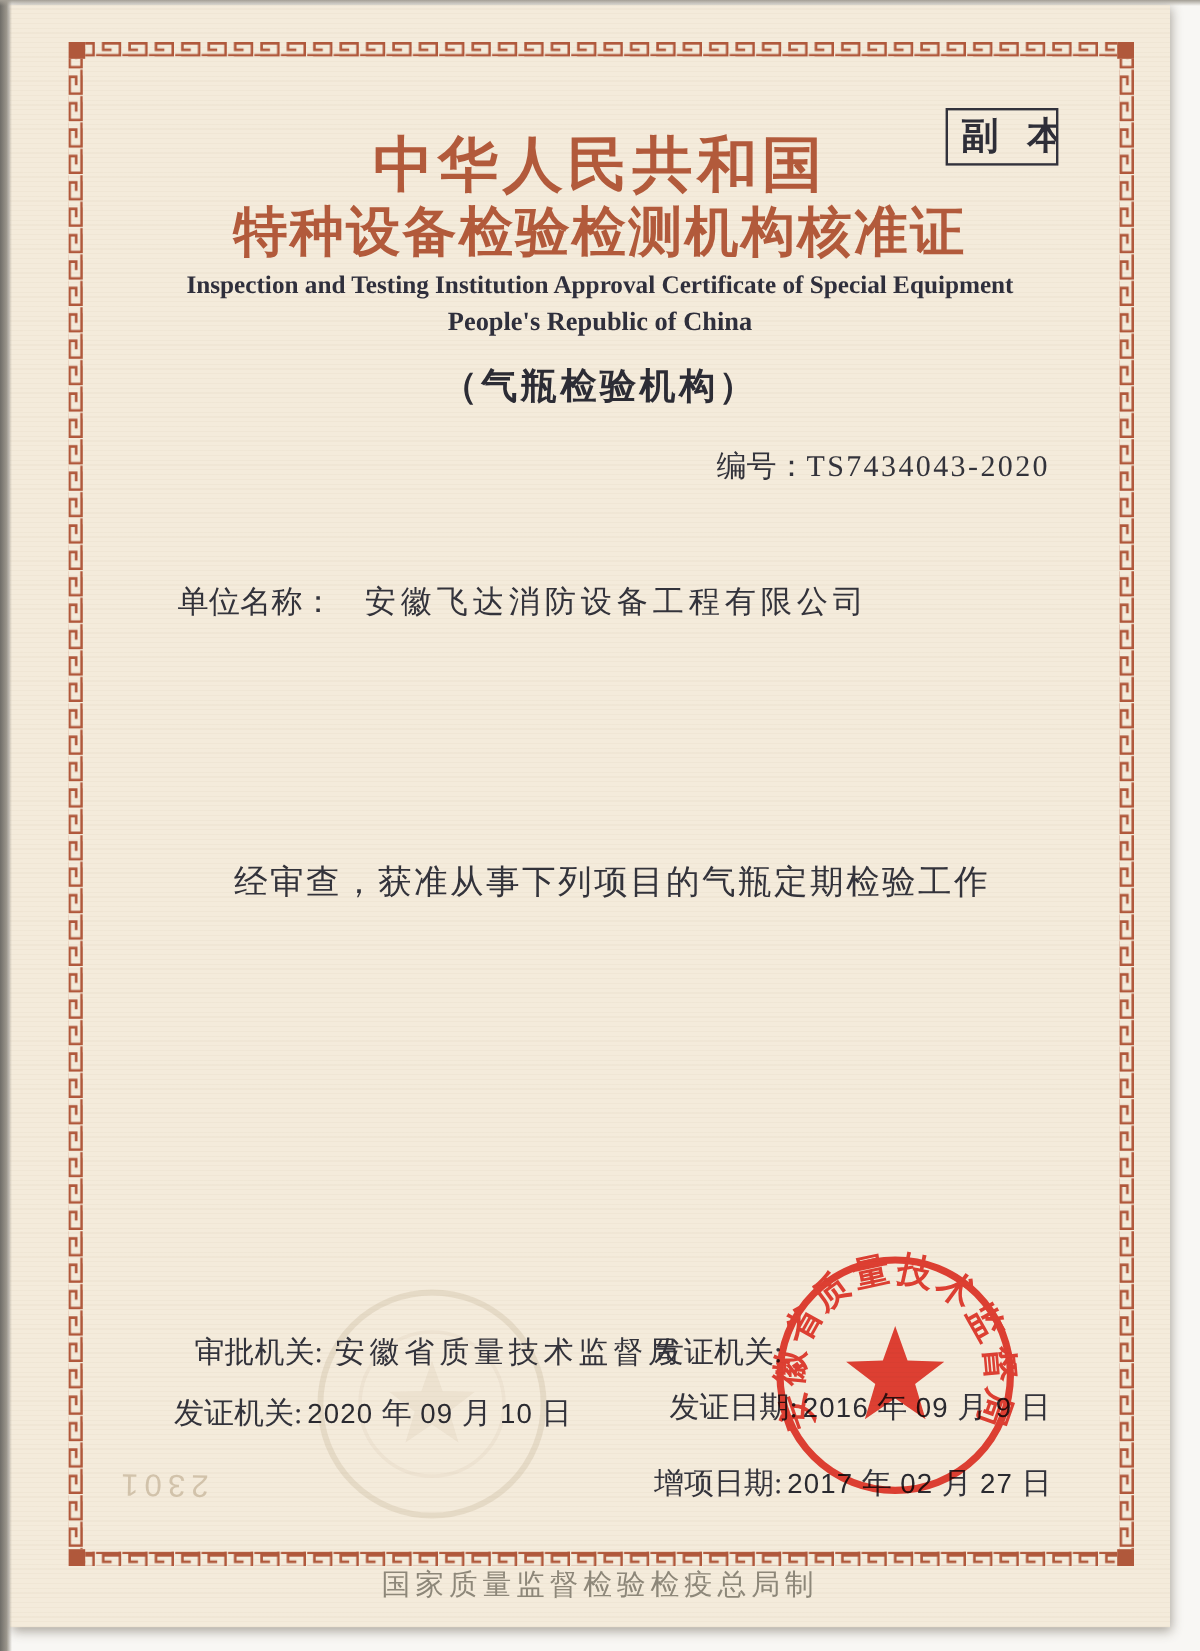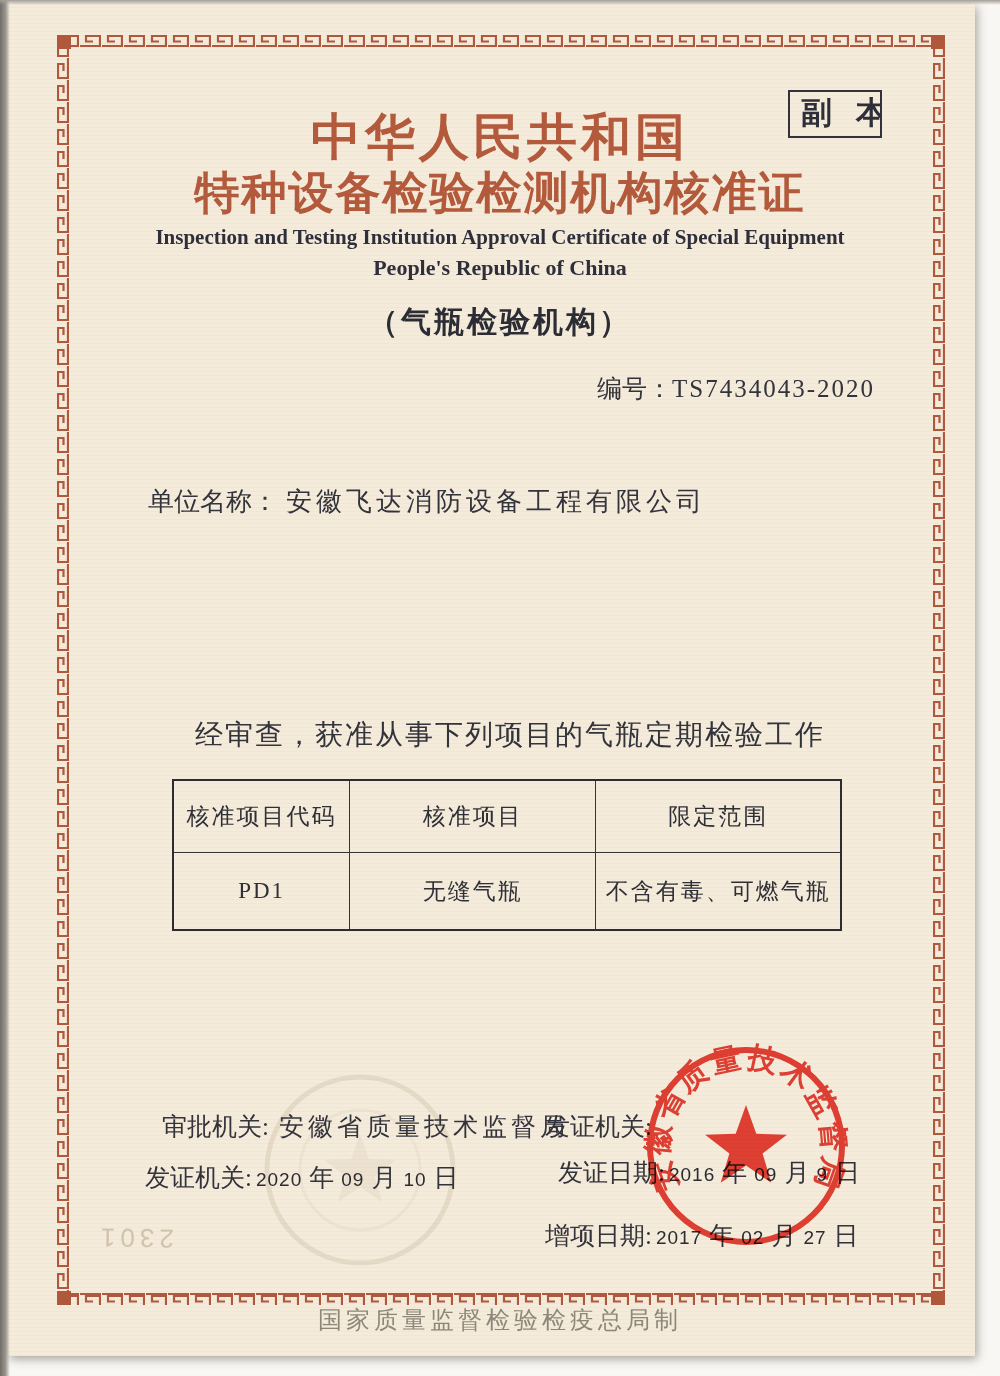--- a/index.html
+++ b/index.html
@@ -24,33 +24,33 @@
          font-family:"Liberation Sans",sans-serif;padding-right:14px;}
   .t-cn2{top:163px;font-size:45px;font-weight:bold;letter-spacing:2px;color:#b25a3b;
          font-family:"Liberation Sans",sans-serif;padding-right:14px;}
   .t-en1{top:225px;font-size:21px;font-weight:bold;color:#2f2f3c;padding-right:14px;}
   .t-en2{top:255px;font-size:22px;font-weight:bold;color:#2f2f3c;padding-right:14px;}
   .subtt{top:302px;font-size:30px;font-weight:bold;letter-spacing:3px;color:#2c2c35;
          font-family:"Liberation Sans",sans-serif;padding-right:14px;}
   .no-line{left:597px;top:372px;font-size:25px;text-align:right;}
   .no-line .num{letter-spacing:2px;}
   .fld{left:148px;font-size:26px;white-space:nowrap;}
-  .fld .val{letter-spacing:4px;margin-left:8px;}
+  .fld .val{letter-spacing:4px;margin-left:26px;}
   .stmt{left:195px;top:716px;font-size:28px;letter-spacing:2px;}
   table.apv{position:absolute;left:172px;top:779px;width:670px;border-collapse:collapse;
         font-size:23px;color:#2f2f36;}
   table.apv td{border:1.6px solid #34343a;text-align:center;letter-spacing:2px;}
   table.apv{border:2.5px solid #2c2c32;}
   table.apv tr.hd td{height:69px;}
   table.apv tr.bd td{height:74px;}
   .c1{width:176px;}.c2{width:248px;}.c3{width:246px;}
   .lblline{font-size:25px;white-space:nowrap;}
   .lblline .val{letter-spacing:4px;margin-left:10px;}
   .dateline{font-size:25px;white-space:nowrap;}
-  .dateline .num{font-family:"Liberation Sans",sans-serif;font-size:19px;color:#2a2a30;
+  .dateline .num{font-family:"Liberation Sans",sans-serif;font-size:23px;color:#2a2a30;
         letter-spacing:1px;margin:0 4px;}
   .dateline .unit{margin:0 3px;}
   .seal{left:631px;top:1031px;mix-blend-mode:multiply;opacity:.93;}
   .embossed{left:248px;top:1058px;opacity:.8;}
   .emb-digits{left:96px;top:1222px;font-family:"Liberation Sans",sans-serif;font-size:26px;
         letter-spacing:5px;color:rgba(168,146,112,.45);transform:rotate(181deg);}
   .footer{top:1304px;font-size:24px;letter-spacing:4px;color:#8d8779;padding-right:26px;}
 </style>
 </head>
 <body>
@@ -88,34 +88,20 @@
   <div class="abs no-line">
     <span>编号：</span><span class="num">TS7434043-2020</span>
   </div>
 
   <div class="abs fld" style="top:484px;">
     <span>单位名称：</span><span class="val">安徽飞达消防设备工程有限公司</span>
   </div>
 
   <div class="abs stmt">经审查，获准从事下列项目的气瓶定期检验工作</div>
 
-  <table class="apv">
-    <tbody>
-        <tr class="hd">
-      <td class="c1">核准项目代码</td>
-      <td class="c2">核准项目</td>
-      <td class="c3">限定范围</td>
-    </tr>
-    <tr class="bd">
-      <td>PD1</td>
-      <td>无缝气瓶</td>
-      <td>不含有毒、可燃气瓶</td>
-    </tr>
-  </tbody>
-    </table>
 
   <svg class="abs embossed" width="225" height="225" viewBox="0 0 225 225">
     <circle cx="112" cy="112" r="93" fill="none" stroke="rgba(165,140,105,0.22)" stroke-width="5"></circle>
     <circle cx="112" cy="112" r="60" fill="none" stroke="rgba(165,140,105,0.10)" stroke-width="3"></circle>
     <polygon points="112,76 120.9,101.3 147.6,102 126.4,118.3 134.1,144 112,129 89.9,144 97.6,118.3 76.4,102 103.1,101.3" fill="rgba(165,140,105,0.12)"></polygon>
   </svg>
   <div class="abs emb-digits">2301</div>
 
   <div class="abs lblline" style="left:162px;top:1110px;">
     <span>审批机关:</span><span class="val">安徽省质量技术监督局</span>

